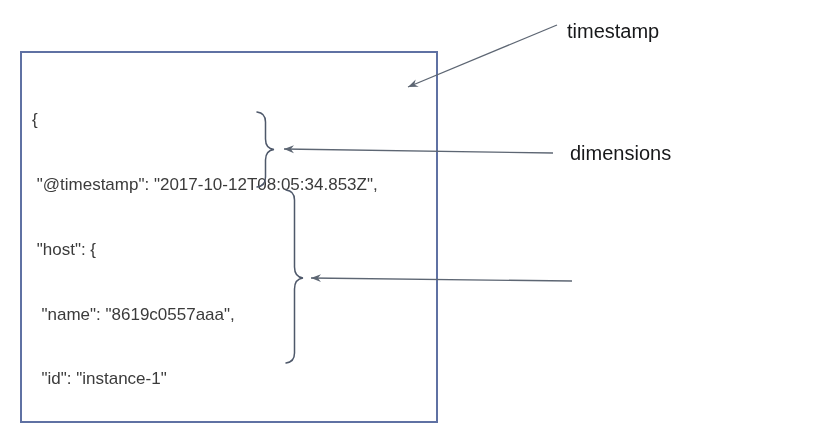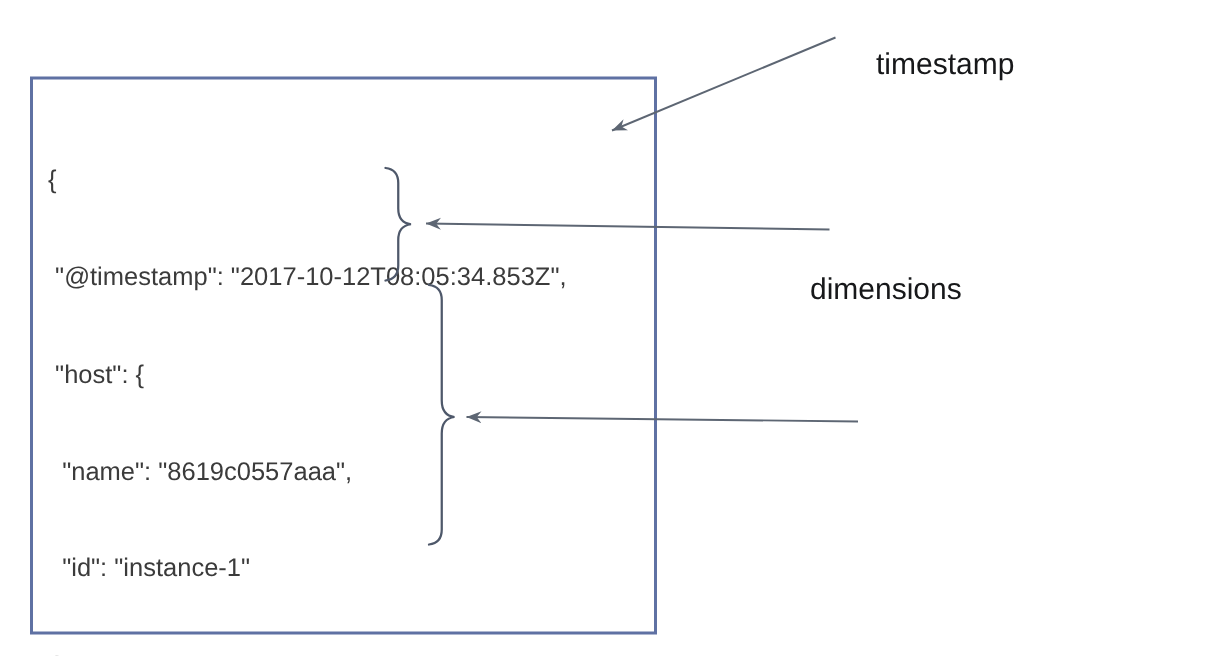--- a/index.html
+++ b/index.html
@@ -48,22 +48,22 @@
     height: 437px;
     pointer-events: none;
   }
   .label {
     position: absolute;
     font-size: 20px;
     line-height: 24px;
     color: #17181a;
     white-space: nowrap;
   }
-  .label-timestamp { left: 567px; top: 31px; margin-left: 17px; }
-  .label-dimensions { left: 540px; top: 141px; margin-top: 40px; }
+  .label-timestamp { left: 567px; top: 19px; }
+  .label-dimensions { left: 570px; top: 141px; }
   .label-metric { left: 588px; top: 266px; }
 </style>
 </head>
 <body>
 
 <div class="stage">
 
   <div class="json-box">
     <div class="code">
       <div class="code-line">{</div>

